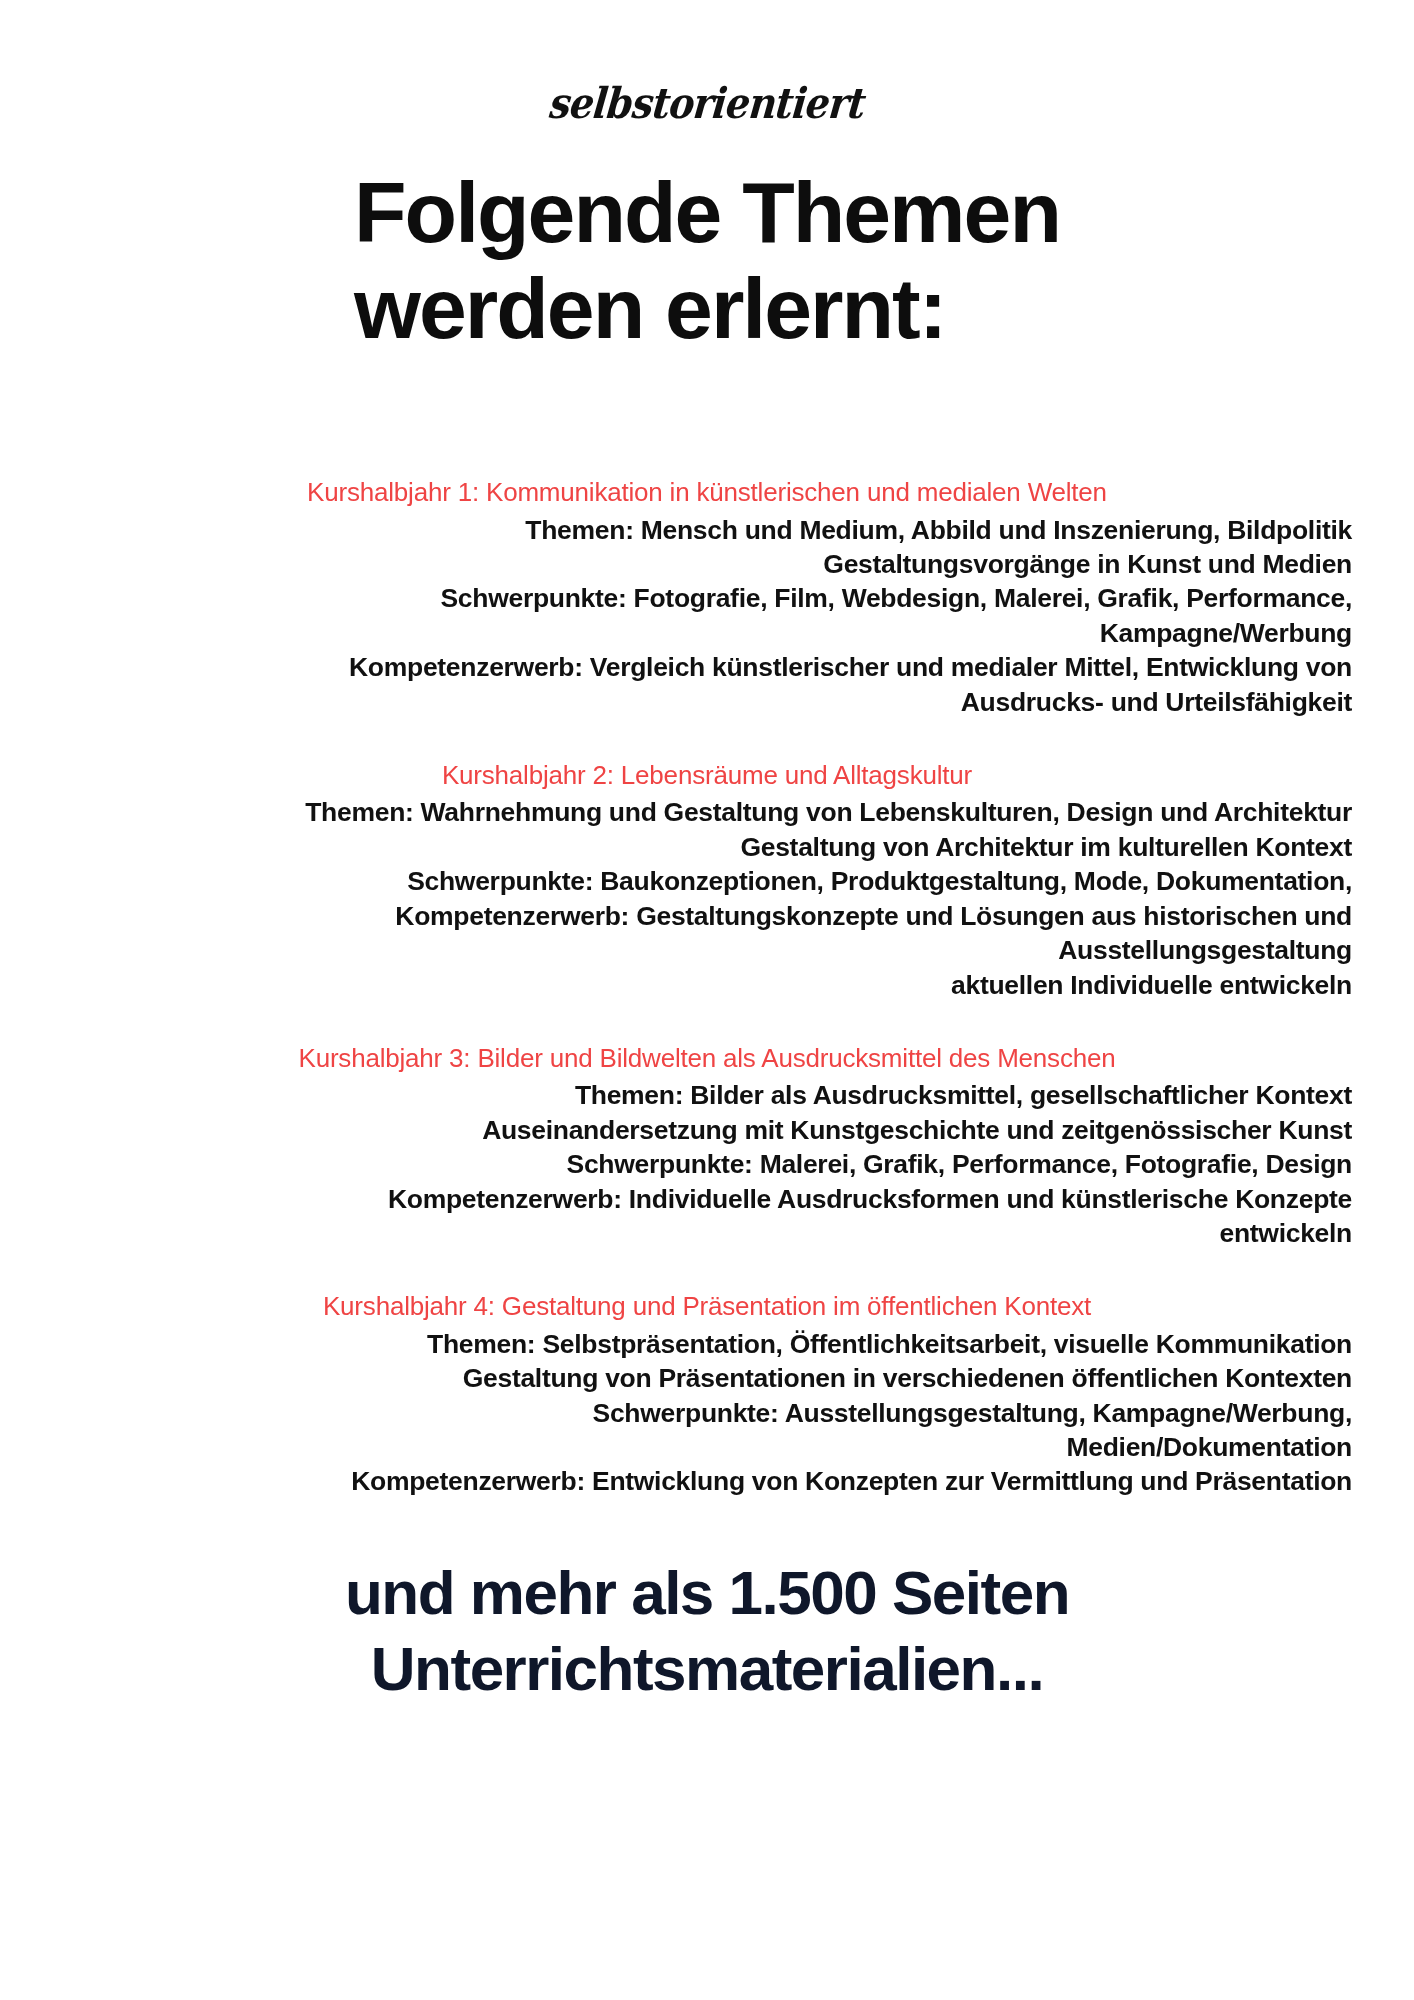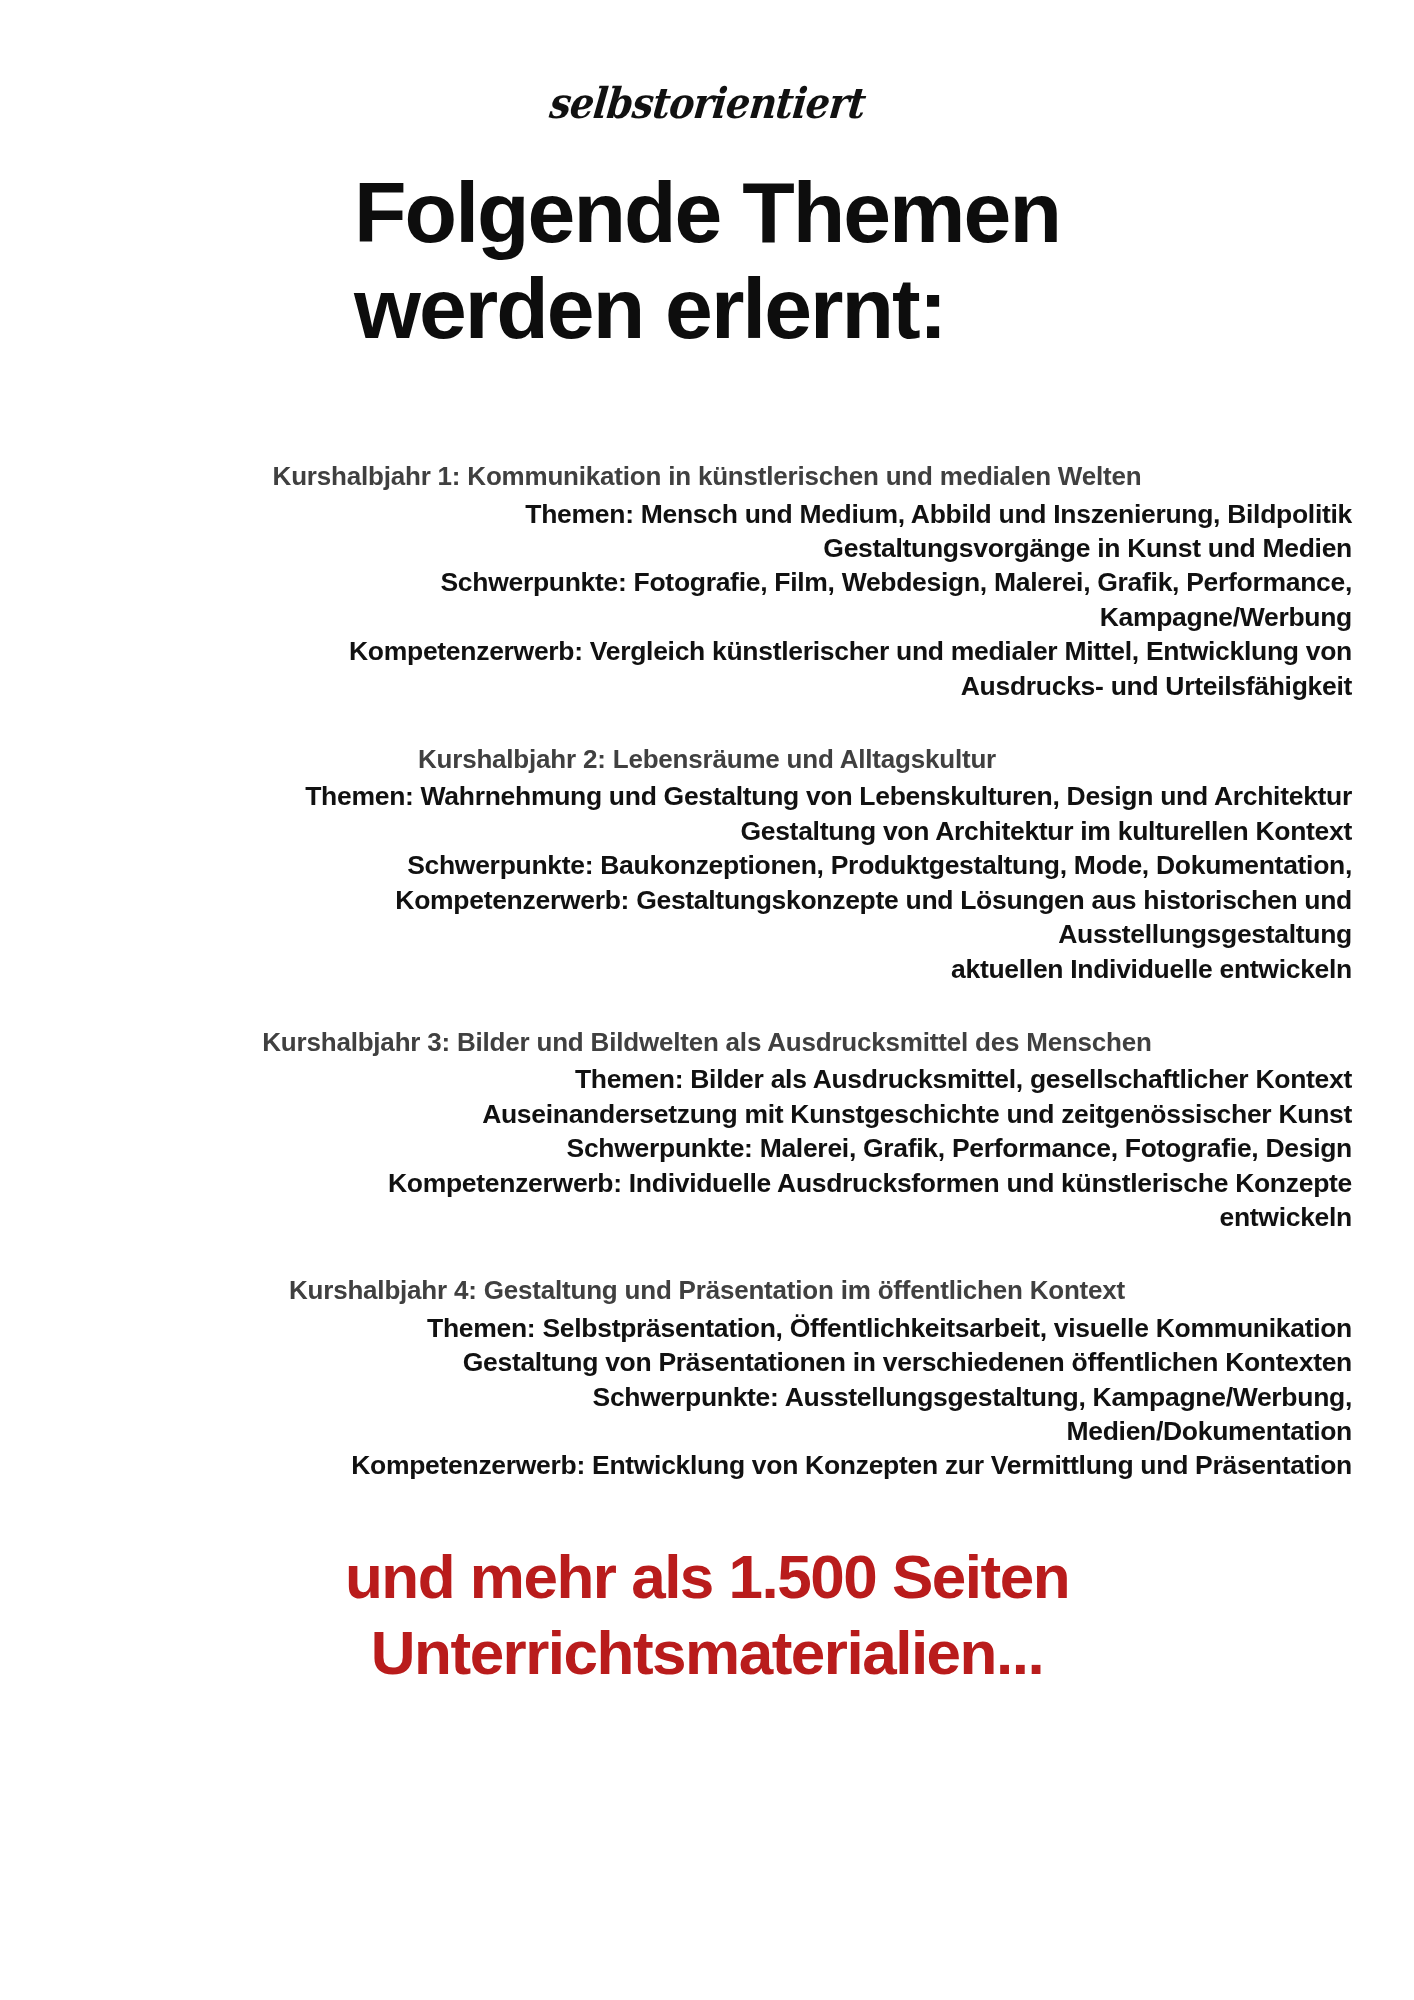--- a/index.html
+++ b/index.html
@@ -61,42 +61,43 @@
   }
 
   .section {
     margin-bottom: 40px;
   }
   .section:last-child {
     margin-bottom: 0;
   }
 
   .section-title {
-    color: #404040;
-    font-weight: 700;
+    color: #ef4444;
+    font-weight: 400;
     font-size: 26px;
     line-height: 1.28;
     margin-bottom: 3px;
     letter-spacing: -0.2px;
+    margin-top: 16px;
   }
 
   .section-line {
     color: #111111;
     font-weight: 700;
     font-size: 26.5px;
     line-height: 1.3;
     letter-spacing: -0.3px;
     text-align: right;
   }
 
   
   .footer-note {
     margin-top: 56px;
     text-align: center;
-    color: #b91c1c;
+    color: #0f172a;
     font-weight: 700;
     font-size: 62px;
     line-height: 1.22;
     letter-spacing: -1.5px;
   }
   .footer-note .line {
     display: block;
   }
 </style>
 </head>

